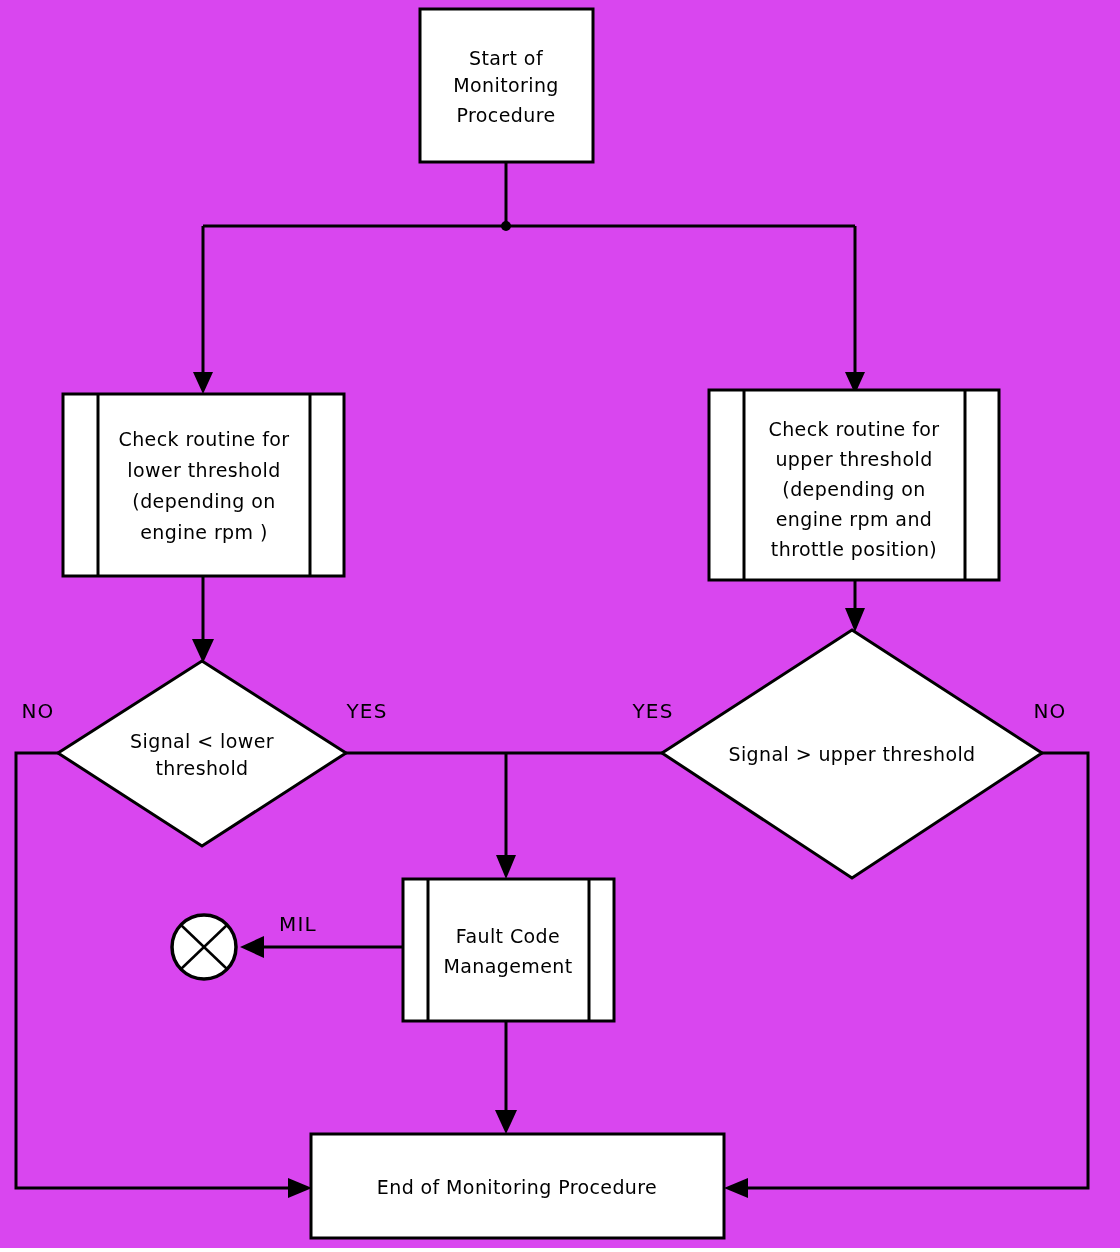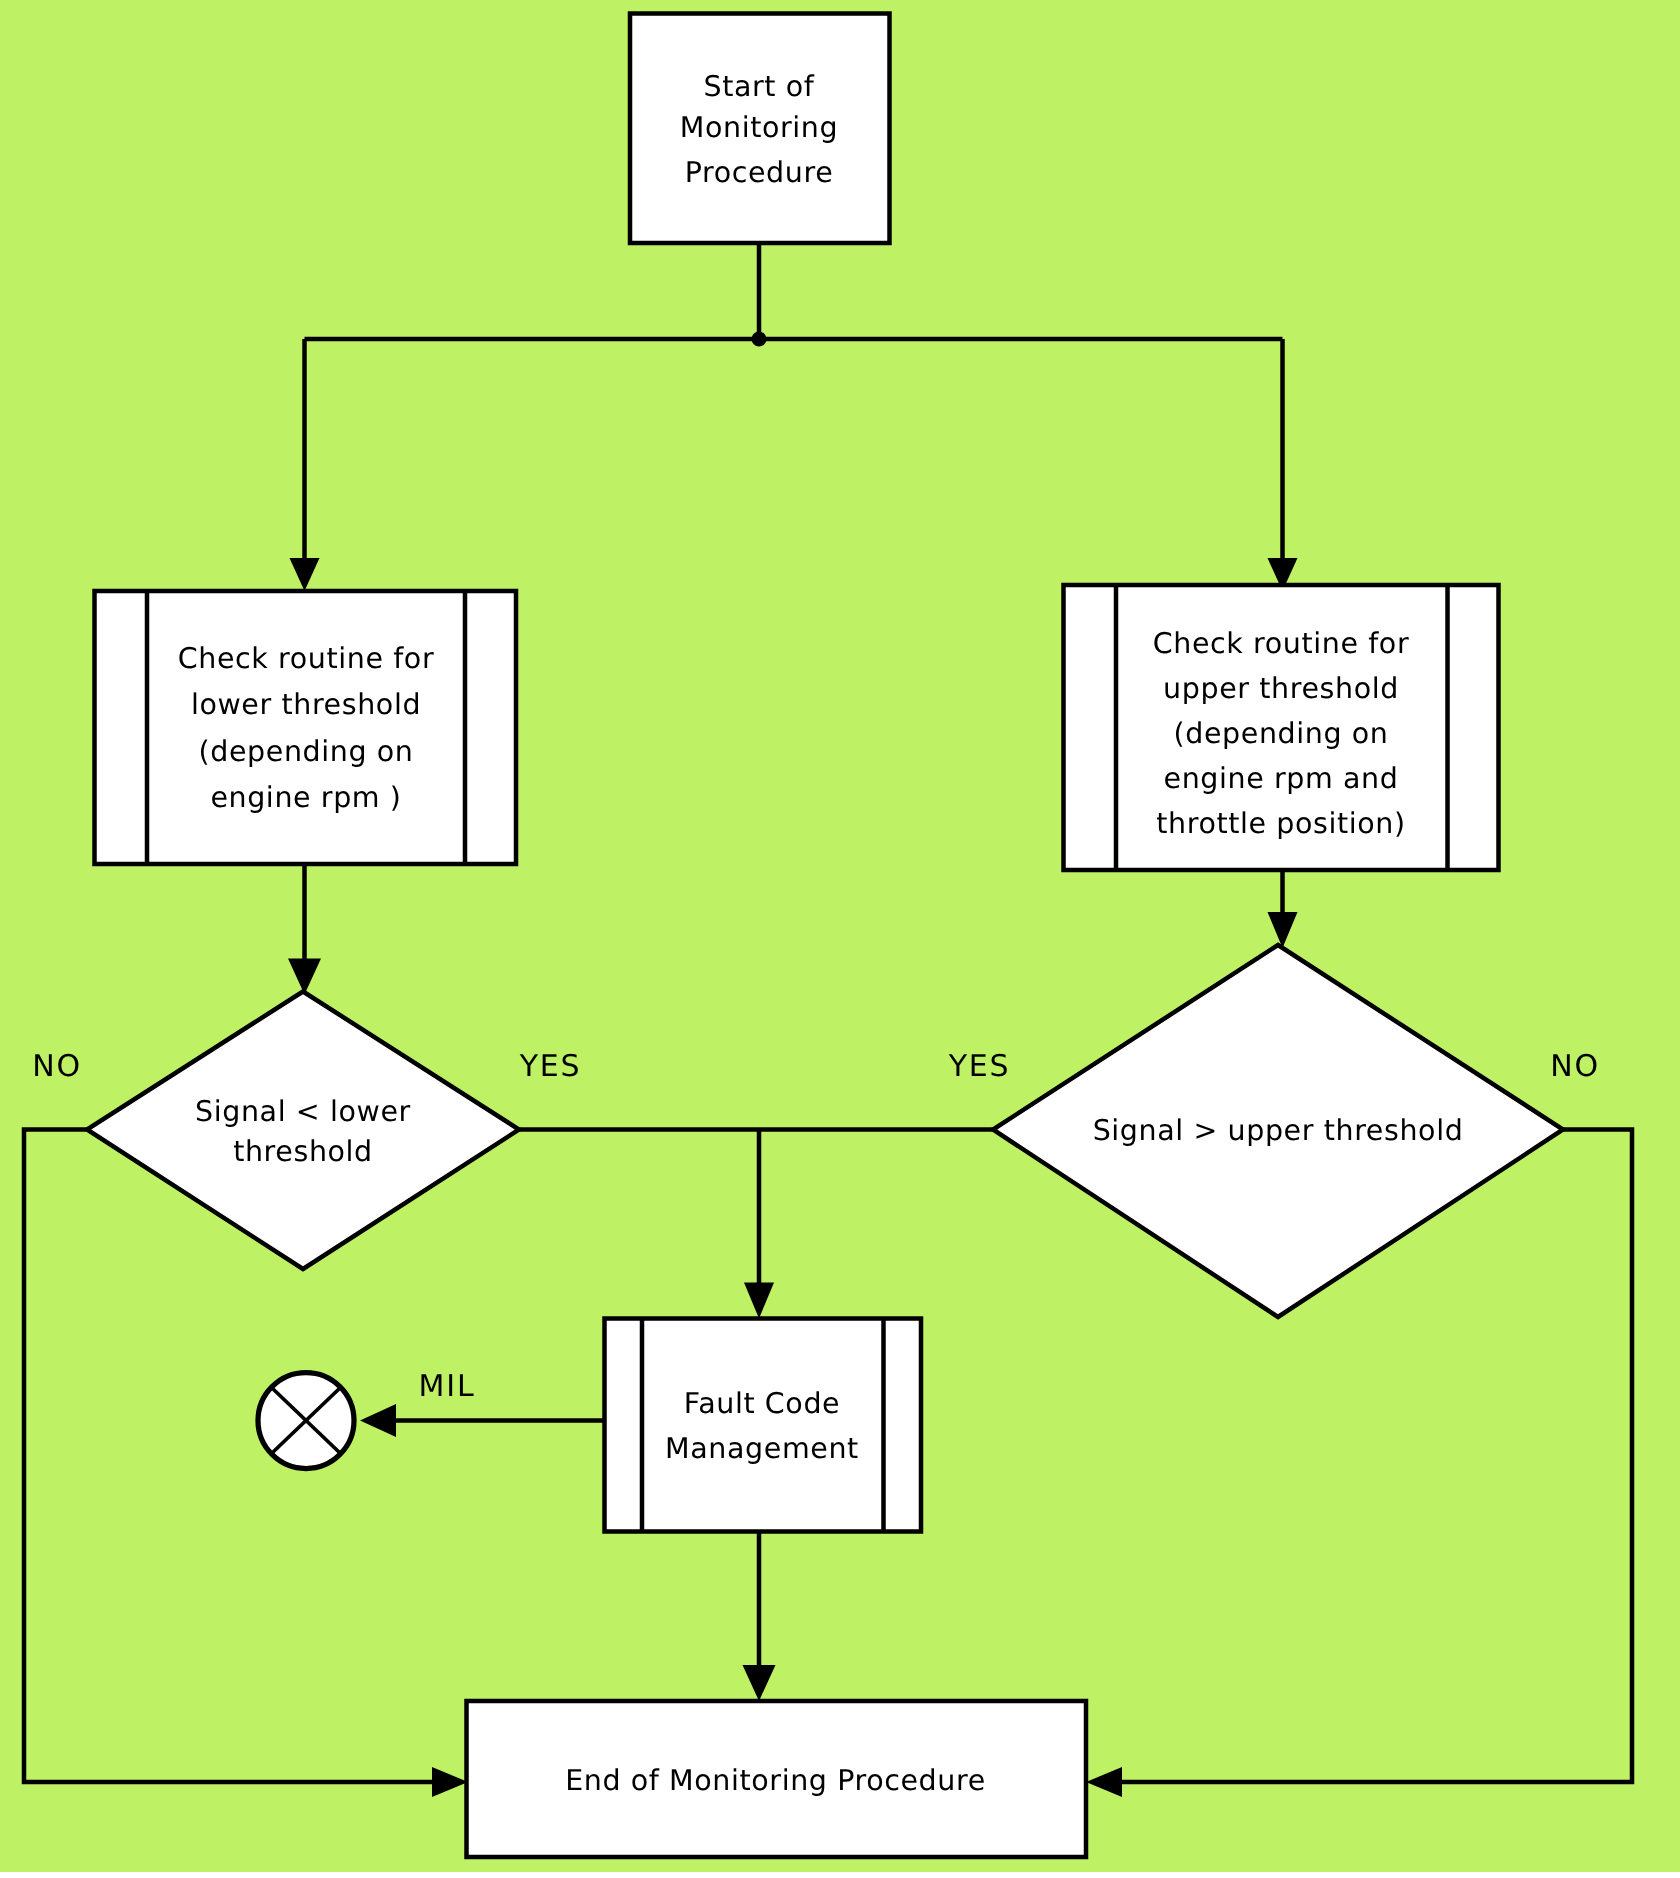--- a/index.html
+++ b/index.html
@@ -4,21 +4,21 @@
 <style>
   html, body {
     margin: 0;
     padding: 0;
     background: #ffffff;
   }
   #canvas-wrap {
     position: relative;
     width: 1120px;
     height: 1248px;
-    background: #bef264;
+    background: #d946ef;
     overflow: hidden;
     text-decoration: underline;
   }
   svg#flow {
     display: block;
     width: 1120px;
     height: 1252px;
     font-family: "DejaVu Sans", sans-serif;
   }
   .shape-stroke {

